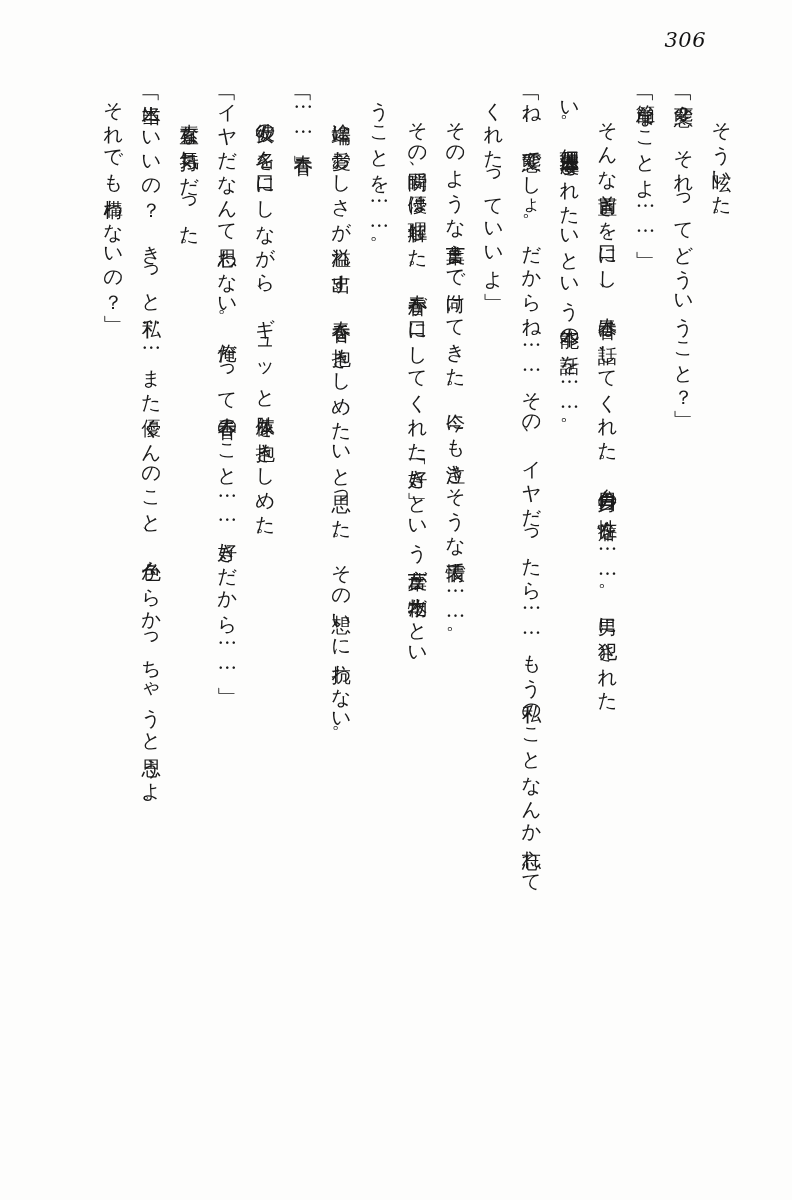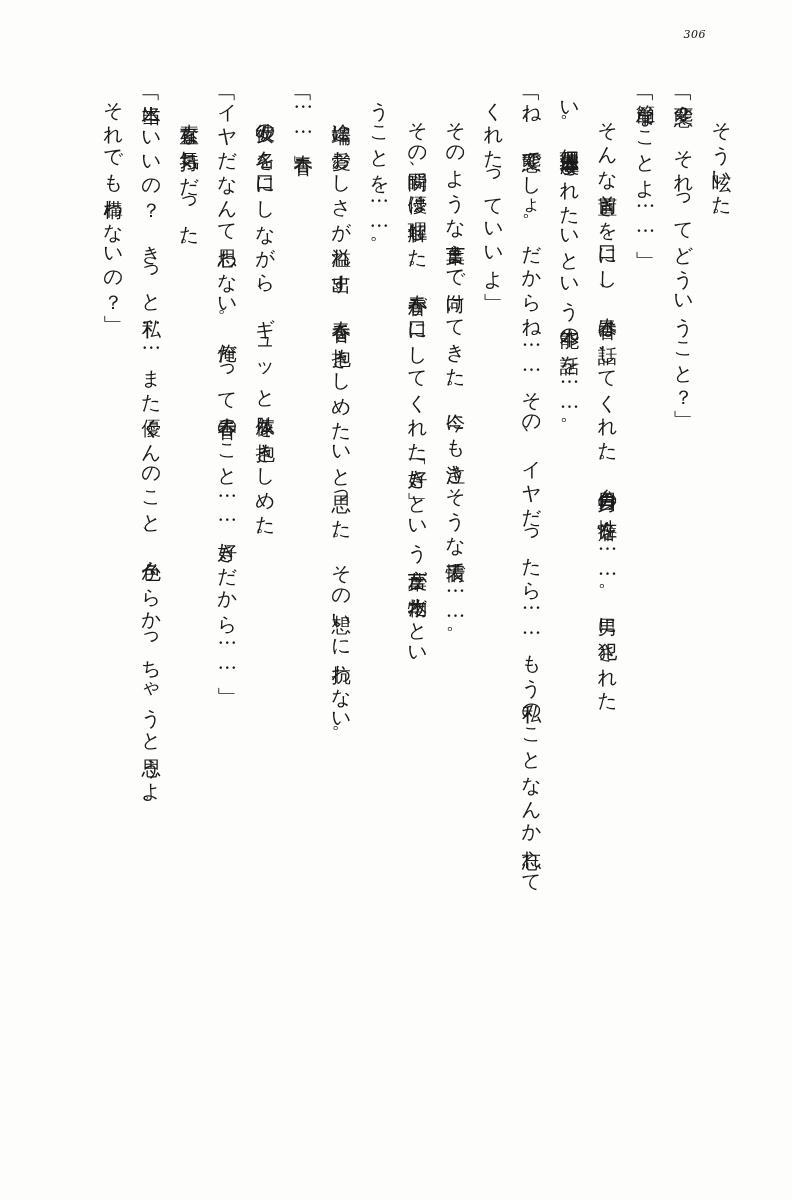--- a/index.html
+++ b/index.html
@@ -20,21 +20,21 @@
     height: 1200px;
     background: #fdfdfc;
     box-sizing: border-box;
   }
   .page-number {
     position: absolute;
     top: 28px;
     right: 86px;
     font-family: "DejaVu Serif", "Liberation Serif", serif;
     font-style: italic;
-    font-size: 11px;
+    font-size: 21px;
     color: #111;
     letter-spacing: 0.5px;
   }
   .text-body {
     position: absolute;
     top: 88px;
     right: 52px;
     left: 48px;
     height: 1060px;
     writing-mode: vertical-rl;

